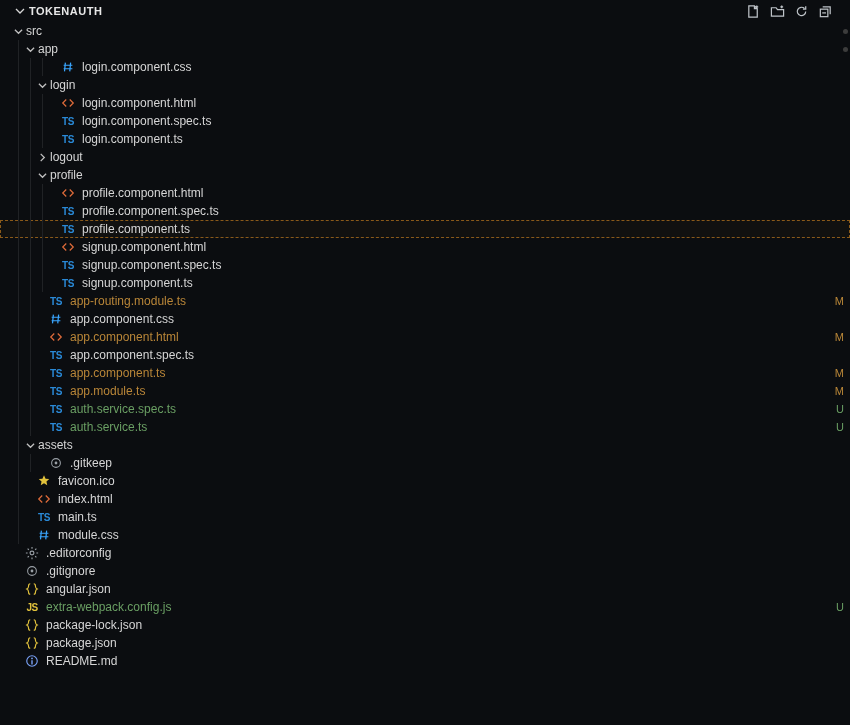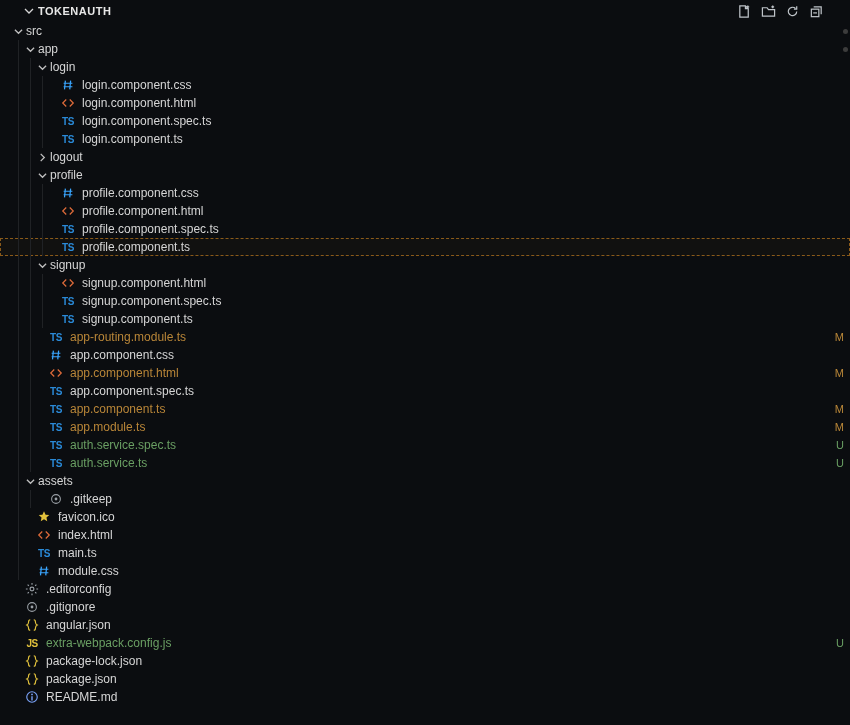--- a/index.html
+++ b/index.html
@@ -17,21 +17,21 @@
     --mod:#b98638;
     --untracked:#6a9f63;
     --line:#3f3f3f;
     --accent:#2a8ad8;
     --highlight-border:#8a5a1a;
   }
   html,body{margin:0;padding:0;background:var(--bg);color:var(--text);font-family:"Segoe UI",Arial,Helvetica,sans-serif;font-size:12px;}
   .panel{width:850px;height:725px;overflow:hidden;position:relative;background:var(--panel);} 
 
   
-  .header{display:flex;align-items:center;height:22px;padding:0 22px;}
+  .header{display:flex;align-items:center;height:22px;padding:0 13px;}
   .chev{display:inline-flex;align-items:center;justify-content:center;width:14px;height:14px;}
   .chev svg{width:10px;height:10px;fill:#cccccc;stroke:#cccccc;}
   .title{font-weight:700;font-size:11px;letter-spacing:.5px;color:#e8e8e8;margin-left:2px;}
   .header-actions{margin-left:auto;display:flex;gap:8px;align-items:center;padding-right:4px;}
   .hact{width:16px;height:16px;display:inline-flex;align-items:center;justify-content:center;color:#bfc4c9;}
   .hact svg{width:15px;height:15px;fill:none;stroke:#bfc4c9;stroke-width:1.4;}
 
   
   .tree{width:100%;}
   .row{display:flex;align-items:center;height:var(--row-h);position:relative;white-space:nowrap;}
@@ -145,51 +145,51 @@
         <span class="name">app</span>
         <span class="dots">
           <span class="d"></span>
         </span>
       </div>
       <div class="row">
         <span class="indent">
           <span class="lv0"></span>
           <span class="guide"></span>
           <span class="guide"></span>
+          <span class="guide"></span>
+        </span>
+        <span style="width: 12px; display: inline-block;"></span>
+        <span class="icon icon-css">
+          <svg viewBox="0 0 16 16" width="14" height="14">
+            <path d="M5 3l-1 10M11 3l-1 10M3 6h10M3 10h10" stroke="currentColor" stroke-width="1.4" fill="none"></path>
+          </svg>
+        </span>
+        <span class="name">login.component.css</span>
+      </div>
+      <div class="row">
+        <span class="indent">
+          <span class="lv0"></span>
+          <span class="guide"></span>
+          <span class="guide"></span>
         </span>
         <span class="arrow">
           <svg viewBox="0 0 10 10">
             <path d="M1 3 L5 7 L9 3" fill="none" stroke="#c0c0c0" stroke-width="1.4"></path>
           </svg>
         </span>
         <span class="name">login</span>
       </div>
       <div class="row">
         <span class="indent">
           <span class="lv0"></span>
           <span class="guide"></span>
           <span class="guide"></span>
           <span class="guide"></span>
         </span>
         <span style="width: 12px; display: inline-block;"></span>
-        <span class="icon icon-css">
-          <svg viewBox="0 0 16 16" width="14" height="14">
-            <path d="M5 3l-1 10M11 3l-1 10M3 6h10M3 10h10" stroke="currentColor" stroke-width="1.4" fill="none"></path>
-          </svg>
-        </span>
-        <span class="name">login.component.css</span>
-      </div>
-      <div class="row">
-        <span class="indent">
-          <span class="lv0"></span>
-          <span class="guide"></span>
-          <span class="guide"></span>
-          <span class="guide"></span>
-        </span>
-        <span style="width: 12px; display: inline-block;"></span>
         <span class="icon icon-html">
           <svg viewBox="0 0 16 16" width="14" height="14">
             <path d="M6 4 2 8l4 4M10 4l4 4-4 4" stroke="currentColor" stroke-width="1.4" fill="none"></path>
           </svg>
         </span>
         <span class="name">login.component.html</span>
       </div>
       <div class="row">
         <span class="indent">
           <span class="lv0"></span>
@@ -243,238 +243,210 @@
         <span class="name">profile</span>
       </div>
       <div class="row">
         <span class="indent">
           <span class="lv0"></span>
           <span class="guide"></span>
           <span class="guide"></span>
           <span class="guide"></span>
         </span>
         <span style="width: 12px; display: inline-block;"></span>
+        <span class="icon icon-html">
+          <svg viewBox="0 0 16 16" width="14" height="14">
+            <path d="M6 4 2 8l4 4M10 4l4 4-4 4" stroke="currentColor" stroke-width="1.4" fill="none"></path>
+          </svg>
+        </span>
+        <span class="name">profile.component.html</span>
+      </div>
+      <div class="row">
+        <span class="indent">
+          <span class="lv0"></span>
+          <span class="guide"></span>
+          <span class="guide"></span>
+          <span class="guide"></span>
+        </span>
+        <span style="width: 12px; display: inline-block;"></span>
+        <span class="icon icon-ts">
+          <span class="icon-text">TS</span>
+        </span>
+        <span class="name">profile.component.spec.ts</span>
+      </div>
+      <div class="row selected">
+        <span class="indent">
+          <span class="lv0"></span>
+          <span class="guide"></span>
+          <span class="guide"></span>
+          <span class="guide"></span>
+        </span>
+        <span style="width: 12px; display: inline-block;"></span>
+        <span class="icon icon-ts">
+          <span class="icon-text">TS</span>
+        </span>
+        <span class="name">profile.component.ts</span>
+      </div>
+      <div class="row">
+        <span class="indent">
+          <span class="lv0"></span>
+          <span class="guide"></span>
+          <span class="guide"></span>
+          <span class="guide"></span>
+        </span>
+        <span style="width: 12px; display: inline-block;"></span>
+        <span class="icon icon-html">
+          <svg viewBox="0 0 16 16" width="14" height="14">
+            <path d="M6 4 2 8l4 4M10 4l4 4-4 4" stroke="currentColor" stroke-width="1.4" fill="none"></path>
+          </svg>
+        </span>
+        <span class="name">signup.component.html</span>
+      </div>
+      <div class="row">
+        <span class="indent">
+          <span class="lv0"></span>
+          <span class="guide"></span>
+          <span class="guide"></span>
+          <span class="guide"></span>
+        </span>
+        <span style="width: 12px; display: inline-block;"></span>
+        <span class="icon icon-ts">
+          <span class="icon-text">TS</span>
+        </span>
+        <span class="name">signup.component.spec.ts</span>
+      </div>
+      <div class="row">
+        <span class="indent">
+          <span class="lv0"></span>
+          <span class="guide"></span>
+          <span class="guide"></span>
+          <span class="guide"></span>
+        </span>
+        <span style="width: 12px; display: inline-block;"></span>
+        <span class="icon icon-ts">
+          <span class="icon-text">TS</span>
+        </span>
+        <span class="name">signup.component.ts</span>
+      </div>
+      <div class="row mod">
+        <span class="indent">
+          <span class="lv0"></span>
+          <span class="guide"></span>
+          <span class="guide"></span>
+        </span>
+        <span style="width: 12px; display: inline-block;"></span>
+        <span class="icon icon-ts">
+          <span class="icon-text">TS</span>
+        </span>
+        <span class="name">app-routing.module.ts</span>
+        <span class="status">M</span>
+      </div>
+      <div class="row">
+        <span class="indent">
+          <span class="lv0"></span>
+          <span class="guide"></span>
+          <span class="guide"></span>
+        </span>
+        <span style="width: 12px; display: inline-block;"></span>
         <span class="icon icon-css">
           <svg viewBox="0 0 16 16" width="14" height="14">
             <path d="M5 3l-1 10M11 3l-1 10M3 6h10M3 10h10" stroke="currentColor" stroke-width="1.4" fill="none"></path>
           </svg>
         </span>
-        <span class="name">profile.component.css</span>
-      </div>
-      <div class="row">
-        <span class="indent">
-          <span class="lv0"></span>
-          <span class="guide"></span>
+        <span class="name">app.component.css</span>
+      </div>
+      <div class="row mod">
+        <span class="indent">
+          <span class="lv0"></span>
           <span class="guide"></span>
           <span class="guide"></span>
         </span>
         <span style="width: 12px; display: inline-block;"></span>
         <span class="icon icon-html">
           <svg viewBox="0 0 16 16" width="14" height="14">
             <path d="M6 4 2 8l4 4M10 4l4 4-4 4" stroke="currentColor" stroke-width="1.4" fill="none"></path>
           </svg>
         </span>
-        <span class="name">profile.component.html</span>
-      </div>
-      <div class="row">
-        <span class="indent">
-          <span class="lv0"></span>
-          <span class="guide"></span>
-          <span class="guide"></span>
-          <span class="guide"></span>
-        </span>
-        <span style="width: 12px; display: inline-block;"></span>
-        <span class="icon icon-ts">
-          <span class="icon-text">TS</span>
-        </span>
-        <span class="name">profile.component.spec.ts</span>
-      </div>
-      <div class="row selected">
-        <span class="indent">
-          <span class="lv0"></span>
-          <span class="guide"></span>
-          <span class="guide"></span>
-          <span class="guide"></span>
-        </span>
-        <span style="width: 12px; display: inline-block;"></span>
-        <span class="icon icon-ts">
-          <span class="icon-text">TS</span>
-        </span>
-        <span class="name">profile.component.ts</span>
-      </div>
-      <div class="row">
-        <span class="indent">
-          <span class="lv0"></span>
-          <span class="guide"></span>
+        <span class="name">app.component.html</span>
+        <span class="status">M</span>
+      </div>
+      <div class="row">
+        <span class="indent">
+          <span class="lv0"></span>
+          <span class="guide"></span>
+          <span class="guide"></span>
+        </span>
+        <span style="width: 12px; display: inline-block;"></span>
+        <span class="icon icon-ts">
+          <span class="icon-text">TS</span>
+        </span>
+        <span class="name">app.component.spec.ts</span>
+      </div>
+      <div class="row mod">
+        <span class="indent">
+          <span class="lv0"></span>
+          <span class="guide"></span>
+          <span class="guide"></span>
+        </span>
+        <span style="width: 12px; display: inline-block;"></span>
+        <span class="icon icon-ts">
+          <span class="icon-text">TS</span>
+        </span>
+        <span class="name">app.component.ts</span>
+        <span class="status">M</span>
+      </div>
+      <div class="row mod">
+        <span class="indent">
+          <span class="lv0"></span>
+          <span class="guide"></span>
+          <span class="guide"></span>
+        </span>
+        <span style="width: 12px; display: inline-block;"></span>
+        <span class="icon icon-ts">
+          <span class="icon-text">TS</span>
+        </span>
+        <span class="name">app.module.ts</span>
+        <span class="status">M</span>
+      </div>
+      <div class="row untracked">
+        <span class="indent">
+          <span class="lv0"></span>
+          <span class="guide"></span>
+          <span class="guide"></span>
+        </span>
+        <span style="width: 12px; display: inline-block;"></span>
+        <span class="icon icon-ts">
+          <span class="icon-text">TS</span>
+        </span>
+        <span class="name">auth.service.spec.ts</span>
+        <span class="status">U</span>
+      </div>
+      <div class="row untracked">
+        <span class="indent">
+          <span class="lv0"></span>
+          <span class="guide"></span>
+          <span class="guide"></span>
+        </span>
+        <span style="width: 12px; display: inline-block;"></span>
+        <span class="icon icon-ts">
+          <span class="icon-text">TS</span>
+        </span>
+        <span class="name">auth.service.ts</span>
+        <span class="status">U</span>
+      </div>
+      <div class="row">
+        <span class="indent">
+          <span class="lv0"></span>
           <span class="guide"></span>
         </span>
         <span class="arrow">
           <svg viewBox="0 0 10 10">
             <path d="M1 3 L5 7 L9 3" fill="none" stroke="#c0c0c0" stroke-width="1.4"></path>
           </svg>
         </span>
-        <span class="name">signup</span>
-      </div>
-      <div class="row">
-        <span class="indent">
-          <span class="lv0"></span>
-          <span class="guide"></span>
-          <span class="guide"></span>
-          <span class="guide"></span>
-        </span>
-        <span style="width: 12px; display: inline-block;"></span>
-        <span class="icon icon-html">
-          <svg viewBox="0 0 16 16" width="14" height="14">
-            <path d="M6 4 2 8l4 4M10 4l4 4-4 4" stroke="currentColor" stroke-width="1.4" fill="none"></path>
-          </svg>
-        </span>
-        <span class="name">signup.component.html</span>
-      </div>
-      <div class="row">
-        <span class="indent">
-          <span class="lv0"></span>
-          <span class="guide"></span>
-          <span class="guide"></span>
-          <span class="guide"></span>
-        </span>
-        <span style="width: 12px; display: inline-block;"></span>
-        <span class="icon icon-ts">
-          <span class="icon-text">TS</span>
-        </span>
-        <span class="name">signup.component.spec.ts</span>
-      </div>
-      <div class="row">
-        <span class="indent">
-          <span class="lv0"></span>
-          <span class="guide"></span>
-          <span class="guide"></span>
-          <span class="guide"></span>
-        </span>
-        <span style="width: 12px; display: inline-block;"></span>
-        <span class="icon icon-ts">
-          <span class="icon-text">TS</span>
-        </span>
-        <span class="name">signup.component.ts</span>
-      </div>
-      <div class="row mod">
-        <span class="indent">
-          <span class="lv0"></span>
-          <span class="guide"></span>
-          <span class="guide"></span>
-        </span>
-        <span style="width: 12px; display: inline-block;"></span>
-        <span class="icon icon-ts">
-          <span class="icon-text">TS</span>
-        </span>
-        <span class="name">app-routing.module.ts</span>
-        <span class="status">M</span>
-      </div>
-      <div class="row">
-        <span class="indent">
-          <span class="lv0"></span>
-          <span class="guide"></span>
-          <span class="guide"></span>
-        </span>
-        <span style="width: 12px; display: inline-block;"></span>
-        <span class="icon icon-css">
-          <svg viewBox="0 0 16 16" width="14" height="14">
-            <path d="M5 3l-1 10M11 3l-1 10M3 6h10M3 10h10" stroke="currentColor" stroke-width="1.4" fill="none"></path>
-          </svg>
-        </span>
-        <span class="name">app.component.css</span>
-      </div>
-      <div class="row mod">
-        <span class="indent">
-          <span class="lv0"></span>
-          <span class="guide"></span>
-          <span class="guide"></span>
-        </span>
-        <span style="width: 12px; display: inline-block;"></span>
-        <span class="icon icon-html">
-          <svg viewBox="0 0 16 16" width="14" height="14">
-            <path d="M6 4 2 8l4 4M10 4l4 4-4 4" stroke="currentColor" stroke-width="1.4" fill="none"></path>
-          </svg>
-        </span>
-        <span class="name">app.component.html</span>
-        <span class="status">M</span>
-      </div>
-      <div class="row">
-        <span class="indent">
-          <span class="lv0"></span>
-          <span class="guide"></span>
-          <span class="guide"></span>
-        </span>
-        <span style="width: 12px; display: inline-block;"></span>
-        <span class="icon icon-ts">
-          <span class="icon-text">TS</span>
-        </span>
-        <span class="name">app.component.spec.ts</span>
-      </div>
-      <div class="row mod">
-        <span class="indent">
-          <span class="lv0"></span>
-          <span class="guide"></span>
-          <span class="guide"></span>
-        </span>
-        <span style="width: 12px; display: inline-block;"></span>
-        <span class="icon icon-ts">
-          <span class="icon-text">TS</span>
-        </span>
-        <span class="name">app.component.ts</span>
-        <span class="status">M</span>
-      </div>
-      <div class="row mod">
-        <span class="indent">
-          <span class="lv0"></span>
-          <span class="guide"></span>
-          <span class="guide"></span>
-        </span>
-        <span style="width: 12px; display: inline-block;"></span>
-        <span class="icon icon-ts">
-          <span class="icon-text">TS</span>
-        </span>
-        <span class="name">app.module.ts</span>
-        <span class="status">M</span>
-      </div>
-      <div class="row untracked">
-        <span class="indent">
-          <span class="lv0"></span>
-          <span class="guide"></span>
-          <span class="guide"></span>
-        </span>
-        <span style="width: 12px; display: inline-block;"></span>
-        <span class="icon icon-ts">
-          <span class="icon-text">TS</span>
-        </span>
-        <span class="name">auth.service.spec.ts</span>
-        <span class="status">U</span>
-      </div>
-      <div class="row untracked">
-        <span class="indent">
-          <span class="lv0"></span>
-          <span class="guide"></span>
-          <span class="guide"></span>
-        </span>
-        <span style="width: 12px; display: inline-block;"></span>
-        <span class="icon icon-ts">
-          <span class="icon-text">TS</span>
-        </span>
-        <span class="name">auth.service.ts</span>
-        <span class="status">U</span>
-      </div>
-      <div class="row">
-        <span class="indent">
-          <span class="lv0"></span>
-          <span class="guide"></span>
-        </span>
-        <span class="arrow">
-          <svg viewBox="0 0 10 10">
-            <path d="M1 3 L5 7 L9 3" fill="none" stroke="#c0c0c0" stroke-width="1.4"></path>
-          </svg>
-        </span>
         <span class="name">assets</span>
       </div>
       <div class="row">
         <span class="indent">
           <span class="lv0"></span>
           <span class="guide"></span>
           <span class="guide"></span>
         </span>
         <span style="width: 12px; display: inline-block;"></span>
         <span class="icon icon-dot">

